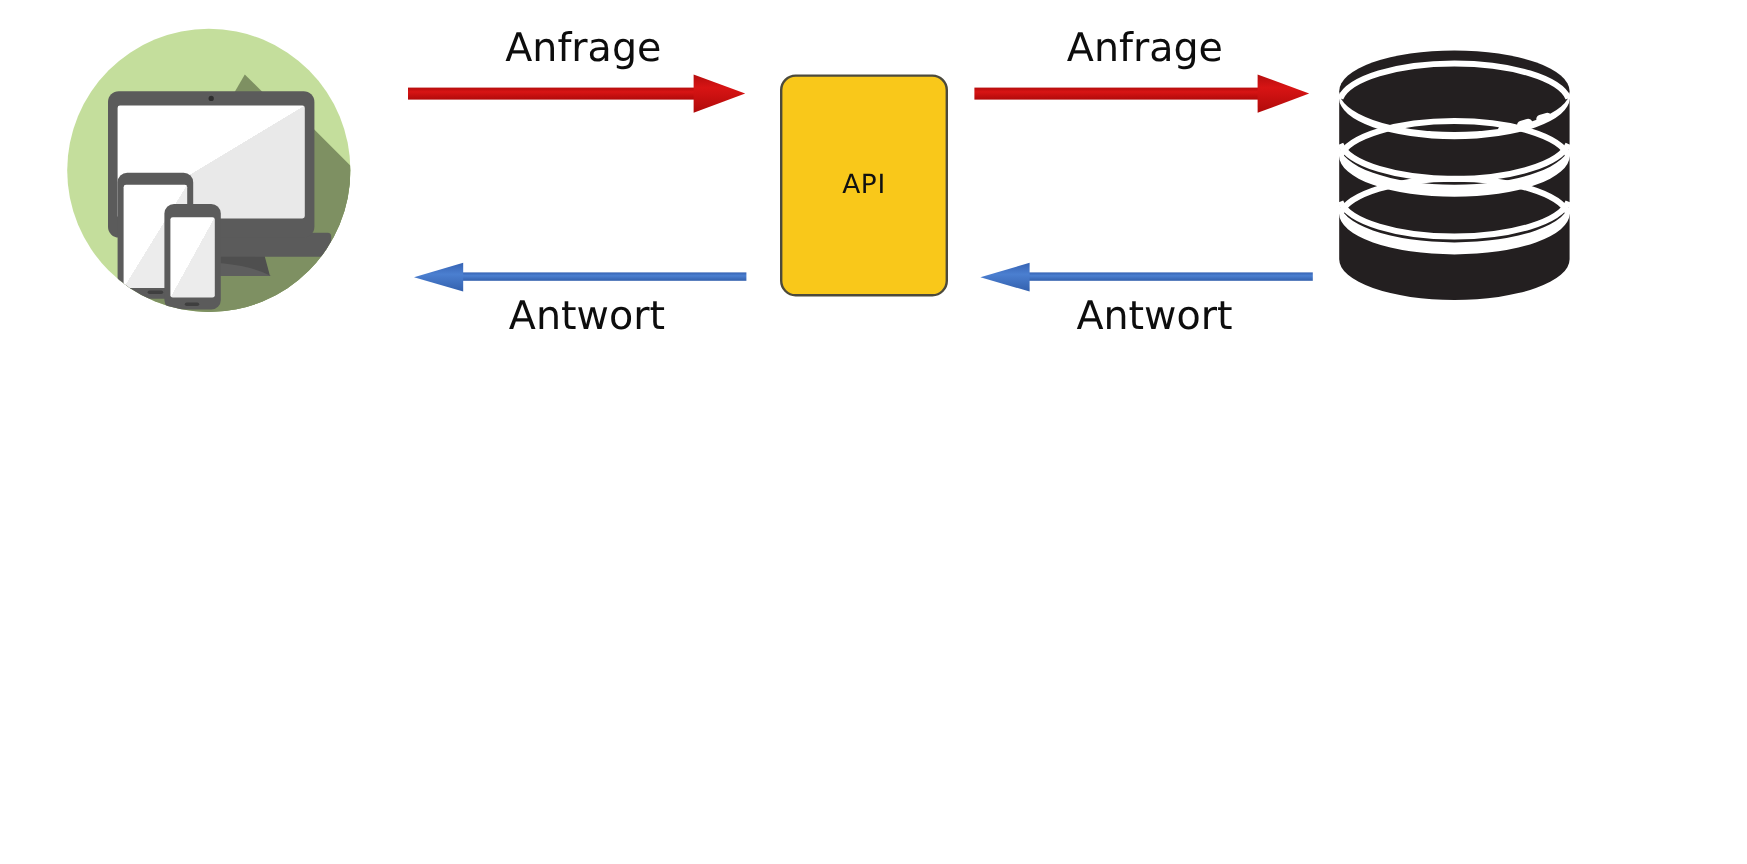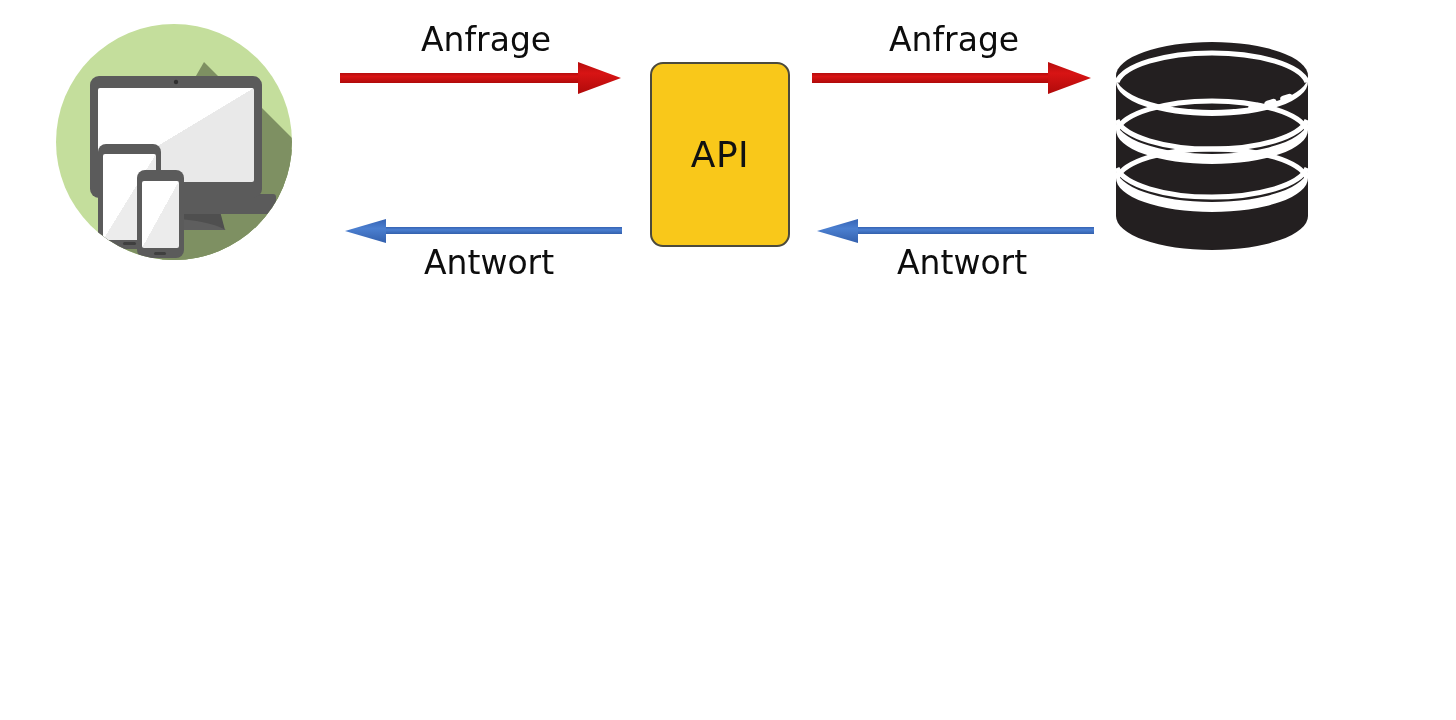--- a/index.html
+++ b/index.html
@@ -47,21 +47,21 @@
     width: 100%;
     height: 100%;
     background: #f9c81a;
     border: 2px solid #4c4a3c;
     border-radius: 13px;
     display: flex;
     align-items: center;
     justify-content: center;
   }
   .api-label {
-    font-size: 36px;
+    font-size: 22px;
     color: #111111;
     letter-spacing: 0.5px;
     line-height: 1;
     user-select: none;
   }
 
   
   #database-node {
     left: 1112px;
     top: 20px;

